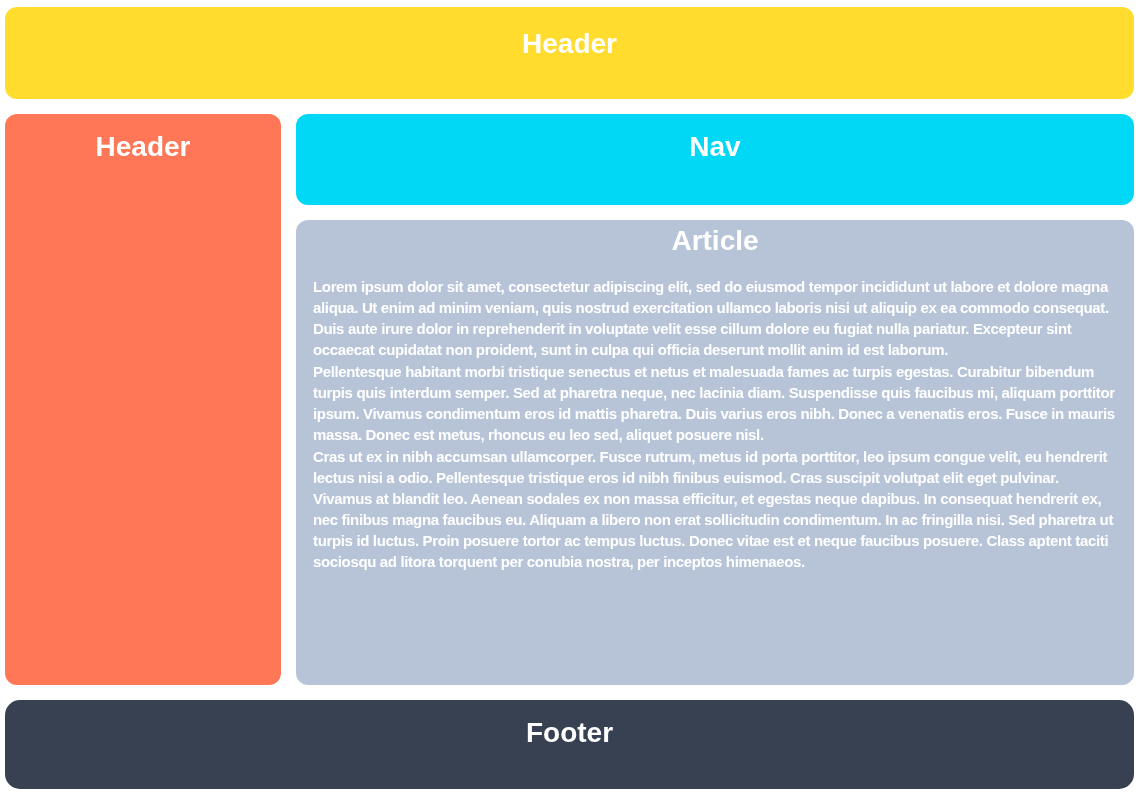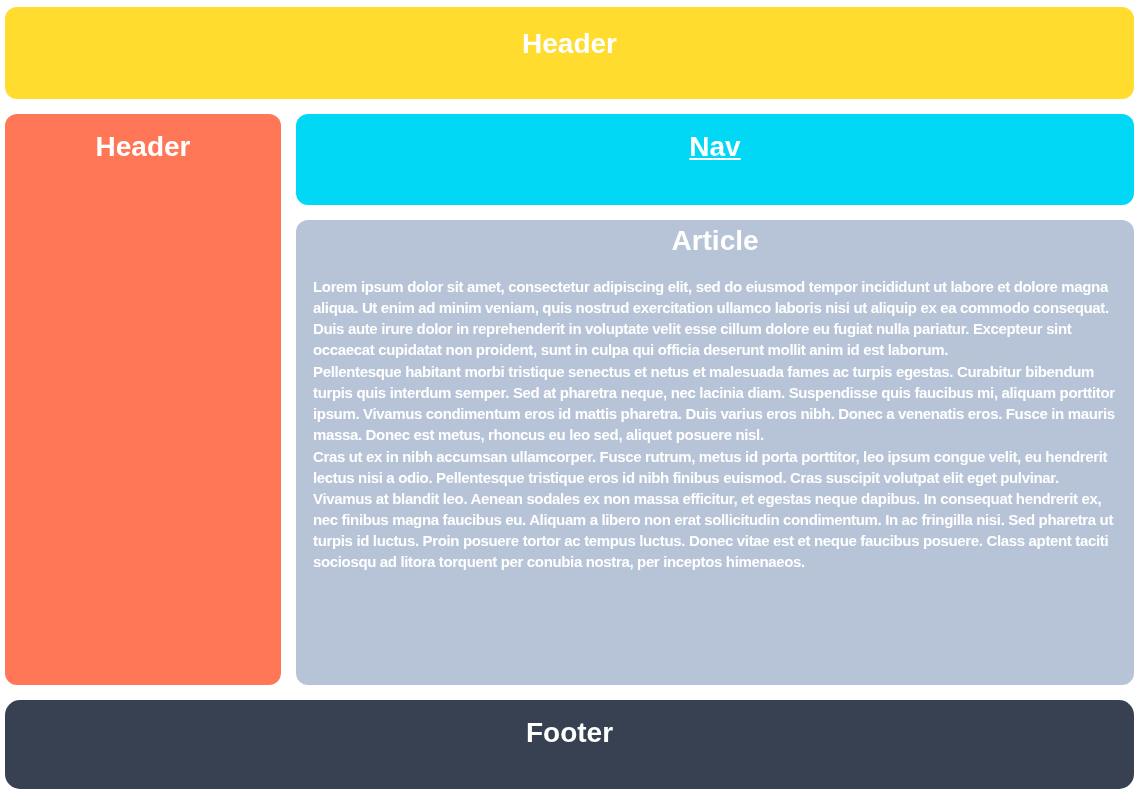--- a/index.html
+++ b/index.html
@@ -32,21 +32,21 @@
     margin: 1px;
     padding-top: 16px;
     text-align: center;
     font-size: 28px;
     font-weight: bold;
     color: var(--text, #ffffff);
   }
   .header  { grid-area: header;  background: var(--header-bg, #FFDC2E); }
   .header h2 { padding-top: 20px; }
   .sidebar { grid-area: sidebar; background: var(--sidebar-bg, #FF7757); }
-  .nav     { grid-area: nav;     background: var(--nav-bg, #00D8F5); text-decoration: underline; }
+  .nav     { grid-area: nav;     background: var(--nav-bg, #00D8F5); }
   .article { grid-area: article; background: var(--article-bg, #B7C4D8); }
   .article h2 { padding-top: 4px; }
   .footer  { grid-area: footer;  background: var(--footer-bg, #374151); border-radius: 15px; }
   .article-body {
     padding: 0 17px 14px 17px;
   }
   .article-body p {
     margin: 1px 0 0 0;
     font-size: 15px;
     line-height: 21px;

